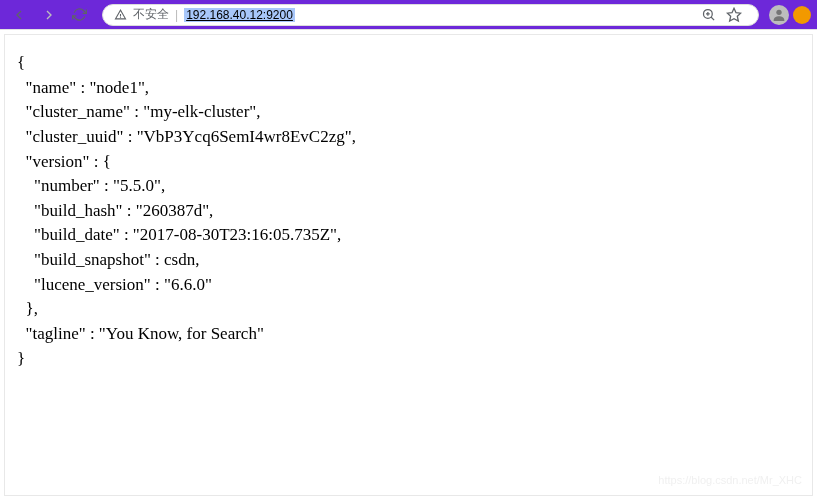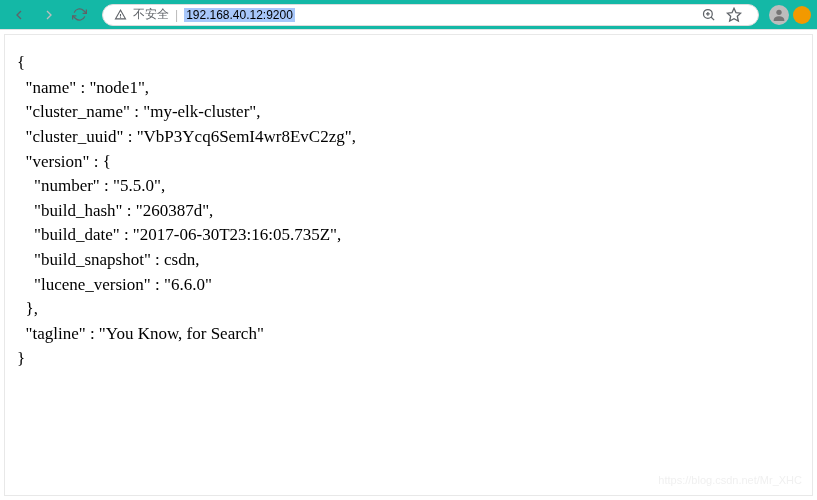--- a/index.html
+++ b/index.html
@@ -5,21 +5,21 @@
     * { margin: 0; padding: 0; box-sizing: border-box; }
     body {
       width: 817px;
       height: 500px;
       font-family: Arial, sans-serif;
       background: #fff;
       overflow: hidden;
     }
     .toolbar {
       height: 30px;
-      background: #14b8a6;
+      background: #6d28d9;
       border-bottom: 1px solid #e0e0e0;
       display: flex;
       align-items: center;
       padding: 0 6px;
       gap: 4px;
     }
     .nav-btn {
       width: 26px;
       height: 26px;
       display: flex;
@@ -51,20 +51,21 @@
       align-items: center;
       justify-content: center;
       color: #5f6368;
     }
     .not-secure { color: #5f6368; }
     .divider { color: #bbb; }
     .url-text {
       background: #a8c7fa;
       color: #000;
       padding: 0 2px;
+      text-decoration: underline;
     }
     .toolbar-right {
       display: flex;
       align-items: center;
       gap: 6px;
       margin-left: auto;
       padding-right: 4px;
     }
     .toolbar-icon {
       width: 20px;
@@ -162,20 +163,20 @@
   <div class="notif-dot"></div>
 </div>
 
 <div class="content">{
   "name" : "<span>node1</span>",
   "cluster_name" : "<span>my-elk-cluster</span>",
   "cluster_uuid" : "<span>VbP3Ycq6SemI4wr8EvC2zg</span>",
   "version" : {
     "number" : "<span>5.5.0</span>",
     "build_hash" : "<span>260387d</span>",
-    "build_date" : "<span>2017-06-30T23:16:05.735Z</span>",
+    "build_date" : "<span>2017-08-30T23:16:05.735Z</span>",
     "build_snapshot" : <span>csdn</span>,
     "lucene_version" : "<span>6.6.0</span>"
   },
   "tagline" : "<span>You Know, for Search</span>"
 }
   <div class="watermark">https://blog.csdn.net/Mr_XHC</div>
 </div>
 
 </body></html>

